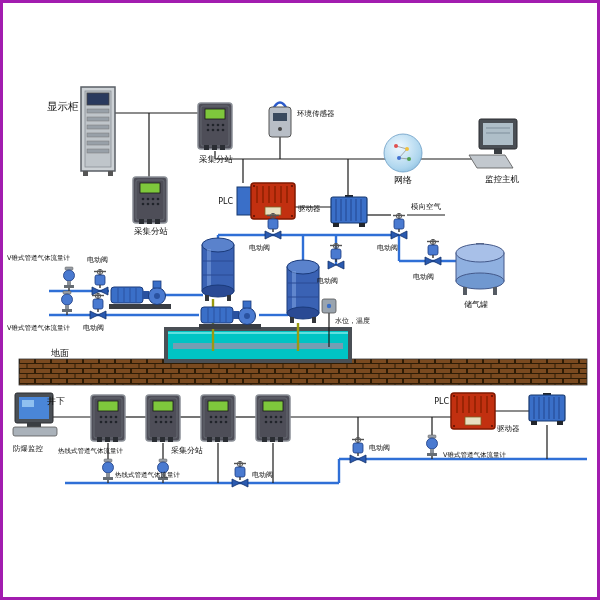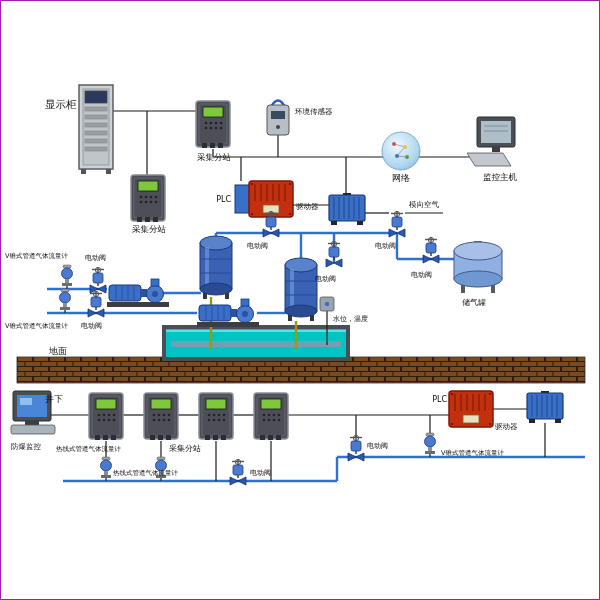--- a/index.html
+++ b/index.html
@@ -1,16 +1,16 @@
 <!DOCTYPE html>
 <html><head>
 <meta charset="utf-8">
 <style>
   html,body{margin:0;padding:0;background:#fff;}
-  #stage{position:relative;width:600px;height:600px;background:#ffffff;border:1px solid #a21caf;box-sizing:border-box;
+  #stage{position:relative;width:600px;height:600px;background:#ffffff;border:3px solid #a21caf;box-sizing:border-box;
          font-family:"DejaVu Sans", sans-serif;}
   svg{display:block;}
   text{font-family:"DejaVu Sans", sans-serif;fill:#111;}
   .lbl-sm{font-size:6.5px;}
   .lbl-md{font-size:7.5px;}
   .lbl-lg{font-size:9px;}
 </style>
 </head>
 <body>
 

